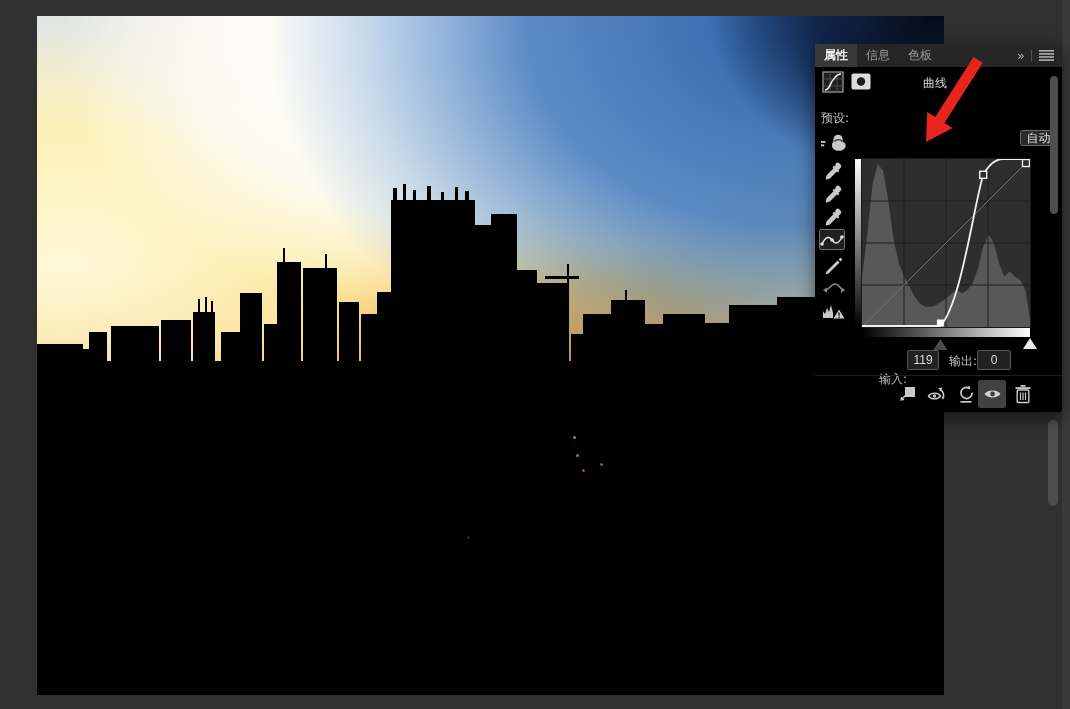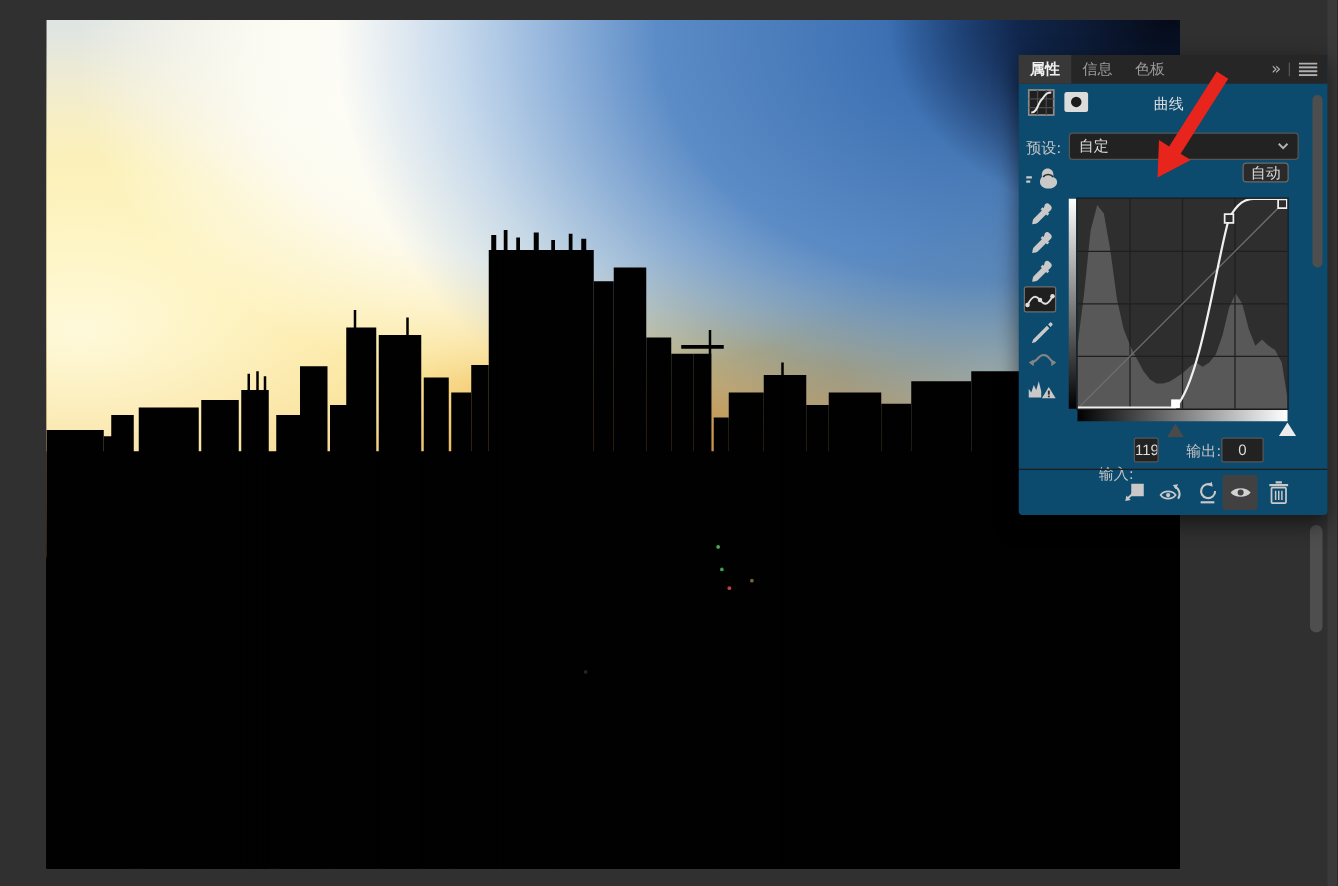--- a/index.html
+++ b/index.html
@@ -19,21 +19,21 @@
       radial-gradient(240px 150px at 72% 40%, rgba(255,255,255,.85), rgba(255,255,255,0) 70%),
       radial-gradient(520px 360px at 44% 8%, rgba(255,255,255,.98) 0%, rgba(253,252,244,.92) 45%, rgba(253,250,240,0) 72%),
       radial-gradient(300px 180px at 25% 2%, rgba(235,232,220,.9), rgba(235,232,220,0) 70%),
       radial-gradient(640px 330px at 3% 58%, rgba(255,252,225,.95) 0%, rgba(255,242,180,.8) 40%, rgba(255,236,160,0) 72%),
       radial-gradient(260px 140px at 90% 62%, rgba(252,244,205,.7), rgba(252,244,205,0) 70%),
       linear-gradient(180deg,#dfe5e3 0%,#eceadb 15%,#f3ecc9 30%,#f6e3a2 42%,#f6d57b 52%,#f2c35a 60%,#edb348 66%,#e6a43c 72%,#dd9634 78%,#cd8429 85%,#b06c1f 92%,#8e541a 100%);
   }
   #skyline { left:0; top:150px; width:907px; height:529px; }
   .city-light { position:absolute; width:3px; height:3px; border-radius:50%; opacity:.85; }
   
-  #panel { left:815px; top:44px; width:247px; height:368px; background:#0c4a6e;
+  #panel { left:815px; top:44px; width:247px; height:368px; background:#000000;
     box-shadow:0 6px 18px rgba(0,0,0,.55); border-radius:0 0 3px 3px; z-index:10; }
   #tabbar { left:0; top:0; width:247px; height:23px; background:#262626; display:flex; align-items:stretch; }
   .tab { padding:0 9px; display:flex; align-items:center; font-size:12px; color:#9b9b9b; cursor:default; }
   .tab.active { background:#383838; color:#f0f0f0; font-weight:bold; }
   #tab-right { margin-left:auto; display:flex; align-items:center; padding-right:8px; gap:7px; }
   #more-icon { color:#b0b0b0; font-size:13px; line-height:1; letter-spacing:-1px; }
   .vsep { width:1px; height:11px; background:#555; }
   .label { font-size:12px; color:#c3c3c3; }
   #adjustment-label { left:62px; top:31px; font-size:12px; color:#dcdcdc;margin-left:46px; }
   .dropdown { background:#222; border:1px solid #565656; border-radius:3px; color:#dcdcdc;
@@ -45,21 +45,21 @@
   .tool.selected { background:#1f1f1f; border:1px solid #6e6e6e; border-radius:2px; }
   
   #vgrad { left:40px; top:115px; width:6px; height:168px; background:linear-gradient(180deg,#fff,#000); }
   #hgrad { left:47px; top:284px; width:168px; height:9px; background:linear-gradient(90deg,#000,#fff); }
   #plot { left:47px; top:115px; width:168px; height:168px; background:#2e2e2e; outline:1px solid #191919; }
   
   .tri { position:absolute; width:14px; height:11px; }
   .tri.up { clip-path:polygon(50% 0,100% 100%,0 100%); }
   #shadow-tri { background:#4a4a4a; top:295px; }
   #highlight-tri { background:#ececec; top:294px; }
-  .io-box { position:absolute; width:20px; height:20px; background:#222; border:1px solid #565656;
+  .io-box { position:absolute; width:32px; height:20px; background:#222; border:1px solid #565656;
     border-radius:2px; color:#dcdcdc; font-size:12px; text-align:center; padding:0; }
   #bottom-sep { left:0; top:331px; width:247px; height:1px; background:#1e1e1e; }
   .bbtn { position:absolute; top:336px; width:28px; height:28px; display:flex; align-items:center; justify-content:center; }
   .bbtn.active { background:#414141; border-radius:2px; }
   #panel-scroll-thumb { left:235px; top:32px; width:8px; height:138px; background:#4e4e4e; border-radius:4px; }
   #arrow-overlay { left:0; top:0; width:1070px; height:709px; z-index:20; pointer-events:none; }
   svg { display:block; }
 </style>
 </head>
 <body>
@@ -152,36 +152,30 @@
       <path d="M1 8H21 M1 15H21 M8 1V21 M15 1V21" stroke="#4a4a4a" stroke-width="1"></path>
       <path d="M3 19C8 19 8 12 11 9 14 6 14 3 19 3" stroke="#e8e8e8" stroke-width="1.6" fill="none"></path>
     </svg>
     <svg class="abs" style="left:36px;top:29px" width="20" height="17" viewBox="0 0 20 17">
       <rect x="0.5" y="0.5" width="19" height="16" rx="2" fill="#dcdcdc"></rect>
       <circle cx="10" cy="8.5" r="4.2" fill="#1b1b1b"></circle>
     </svg>
     <div id="adjustment-label" class="abs">曲线</div>
 
     <div class="abs label" style="left:6px;top:66px">预设:</div>
-    <div class="abs dropdown" style="left:40px;top:62px;width:184px;height:22px">
-      <span class="dd-text">自定</span>
-      <svg width="9" height="6" viewBox="0 0 9 6">
-        <path d="M1 1l3.5 3.5L8 1" stroke="#b5b5b5" stroke-width="1.5" fill="none"></path>
-        </svg>
-    </div>
 
     <svg class="abs" style="left:5px;top:88px" width="27" height="21" viewBox="0 0 27 21">
       <g fill="#c9c9c9">
         <rect x="1" y="9" width="4.5" height="1.8"></rect>
           <rect x="1" y="12.4" width="3.2" height="1.8"></rect>
         <path d="M13.5 7.5c0-2.8 2-4.8 4.6-4.8 2.7 0 4.6 2 4.6 4.8v2.2c1.9.7 3 2 3 3.8 0 3.2-2.9 5.3-6.9 5.3s-6.8-2.1-6.8-5.3c0-1.7.5-2.9 1.5-4z"></path>
       </g>
       <path d="M14.5 9.5c2-2.5 6-2.5 8 0" stroke="#2d2d2d" stroke-width="1.3" fill="none"></path>
     </svg>
-    <div class="abs btn" style="left:179px;top:86px;width:37px;height:16px">自动</div>
+    <div class="abs btn" style="left:205px;top:86px;width:37px;height:16px">自动</div>
 
     <svg class="abs" style="left:8px;top:117px" width="20" height="20" viewBox="0 0 20 20">
       <path d="M12.9 2.5a2.6 2.6 0 0 1 3.7 0l.9.9a2.6 2.6 0 0 1 0 3.7l-2 2 .9.9-1.6 1.6-1-1-6.4 6.4c-.5.5-1.1.8-1.8.9l-2.9.5.5-2.9c.1-.7.4-1.3.9-1.8l6.4-6.4-1-1 1.6-1.6.9.9z" fill="#c9c9c9"></path>
     </svg>
     <svg class="abs" style="left:8px;top:140px" width="20" height="20" viewBox="0 0 20 20">
       <path d="M12.9 2.5a2.6 2.6 0 0 1 3.7 0l.9.9a2.6 2.6 0 0 1 0 3.7l-2 2 .9.9-1.6 1.6-1-1-6.4 6.4c-.5.5-1.1.8-1.8.9l-2.9.5.5-2.9c.1-.7.4-1.3.9-1.8l6.4-6.4-1-1 1.6-1.6.9.9z" fill="#c9c9c9"></path>
     </svg>
     <svg class="abs" style="left:8px;top:163px" width="20" height="20" viewBox="0 0 20 20">
       <path d="M12.9 2.5a2.6 2.6 0 0 1 3.7 0l.9.9a2.6 2.6 0 0 1 0 3.7l-2 2 .9.9-1.6 1.6-1-1-6.4 6.4c-.5.5-1.1.8-1.8.9l-2.9.5.5-2.9c.1-.7.4-1.3.9-1.8l6.4-6.4-1-1 1.6-1.6.9.9z" fill="#c9c9c9"></path>
     </svg>

